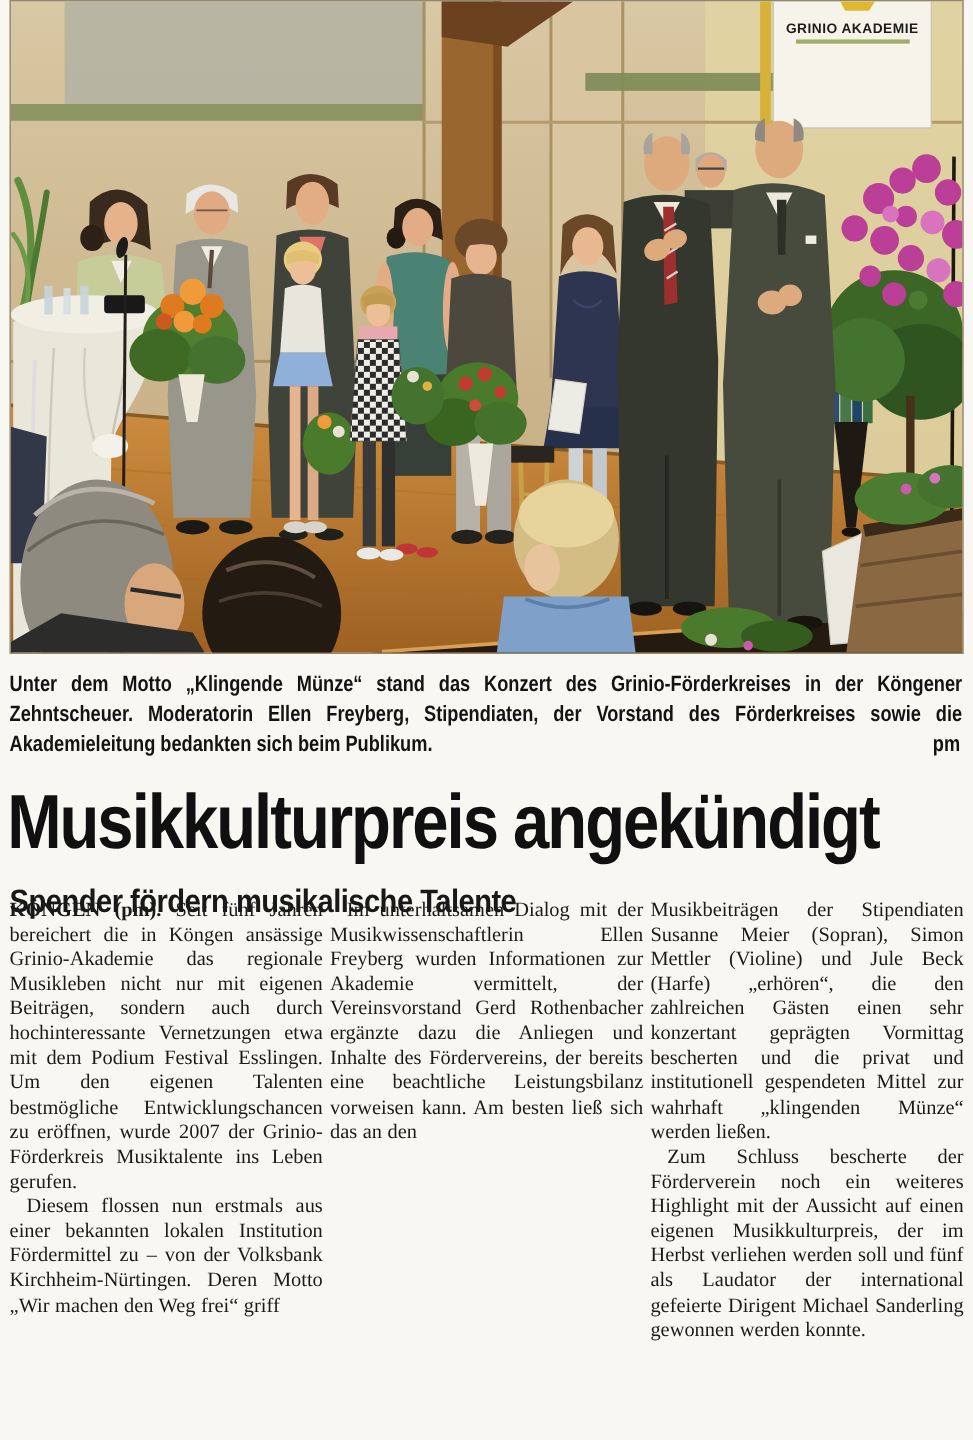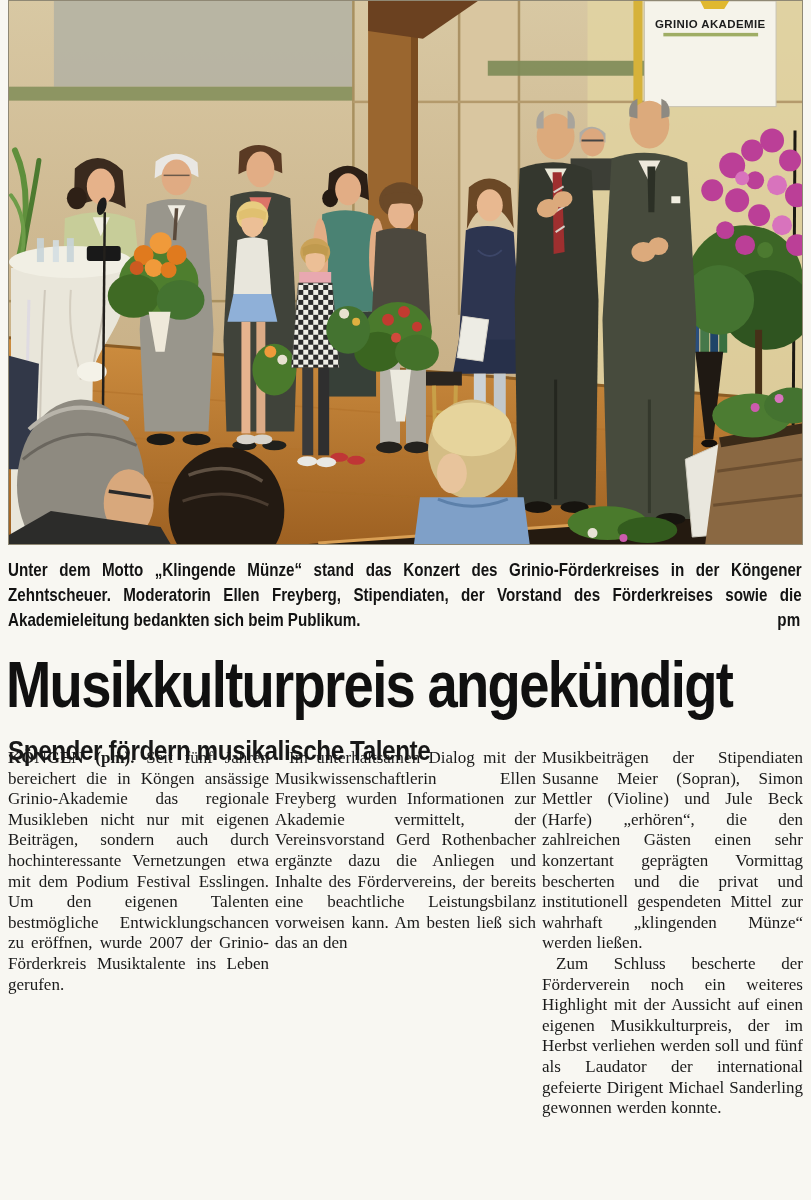--- a/index.html
+++ b/index.html
@@ -384,20 +384,21 @@
   </figure>
 
   <p class="caption"><span>Unter dem Motto „Klingende Münze“ stand das Konzert des Grinio-Förderkreises in der Köngener Zehntscheuer. Moderatorin Ellen Freyberg, Stipendiaten, der Vorstand des Förderkreises sowie die Akademieleitung bedankten sich beim Publikum.</span><span class="credit">pm</span></p>
 
   <h1 class="headline">Musikkulturpreis angekündigt</h1>
   <h2 class="subheadline">Spender fördern musikalische Talente</h2>
 
   <div class="columns">
     <div class="col">
       <p><strong>KÖNGEN (pm).</strong> <span>Seit fünf Jahren bereichert die in Köngen ansässige Grinio-Akademie das regionale Musikleben nicht nur mit eigenen Beiträgen, sondern auch durch hochinteressante Vernetzungen etwa mit dem Podium Festival Esslingen. Um den eigenen Talenten bestmögliche Entwicklungschancen zu eröffnen, wurde 2007 der Grinio-Förderkreis Musiktalente ins Leben gerufen.</span></p>
+      <p class="ind">Diesem flossen nun erstmals aus einer bekannten lokalen Institution Fördermittel zu – von der Volksbank Kirchheim-Nürtingen. Deren Motto „Wir machen den Weg frei“ griff</p>
     </div>
     <div class="col">
       <p class="ind">Im unterhaltsamen Dialog mit der Musikwissenschaftlerin Ellen Freyberg wurden Informationen zur Akademie vermittelt, der Vereinsvorstand Gerd Rothenbacher ergänzte dazu die Anliegen und Inhalte des Fördervereins, der bereits eine beachtliche Leistungsbilanz vorweisen kann. Am besten ließ sich das an den</p>
     </div>
     <div class="col">
       <p>Musikbeiträgen der Stipendiaten Susanne Meier (Sopran), Simon Mettler (Violine) und Jule Beck (Harfe) „erhören“, die den zahlreichen Gästen einen sehr konzertant geprägten Vormittag bescherten und die privat und institutionell gespendeten Mittel zur wahrhaft „klingenden Münze“ werden ließen.</p>
       <p class="ind">Zum Schluss bescherte der Förderverein noch ein weiteres Highlight mit der Aussicht auf einen eigenen Musikkulturpreis, der im Herbst verliehen werden soll und fünf als Laudator der international gefeierte Dirigent Michael Sanderling gewonnen werden konnte.</p>
     </div>
   </div>
 

